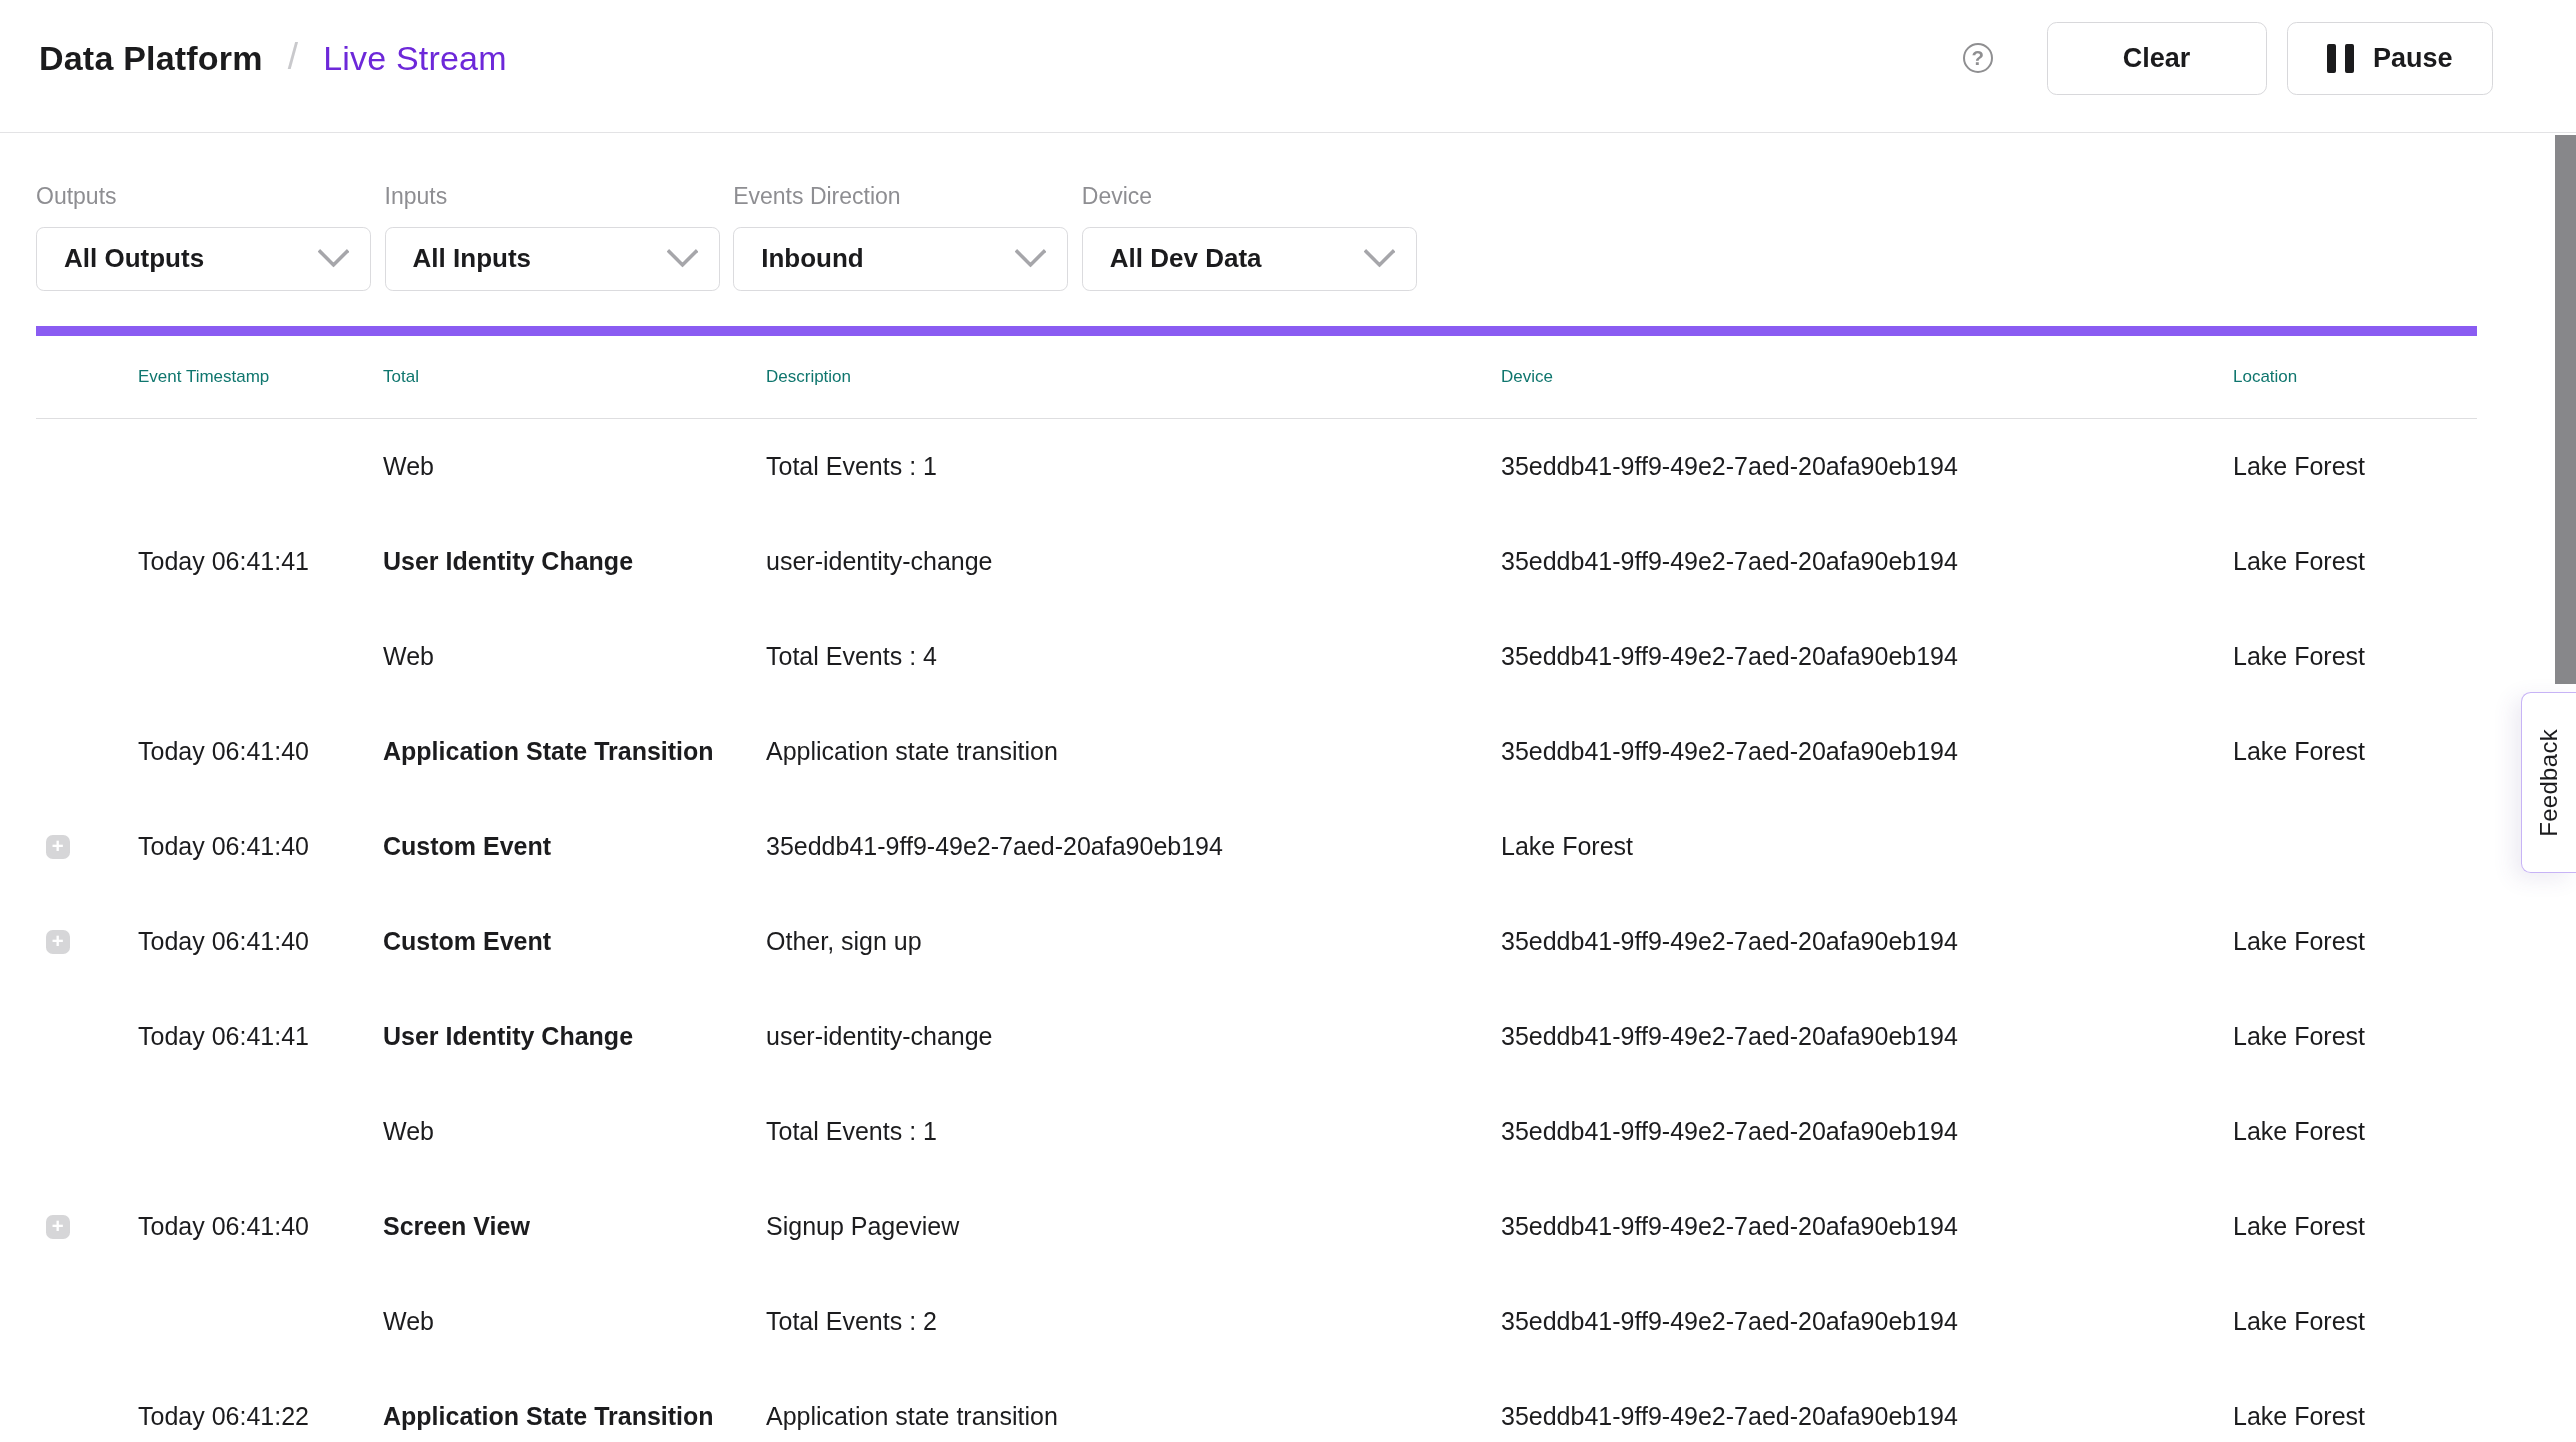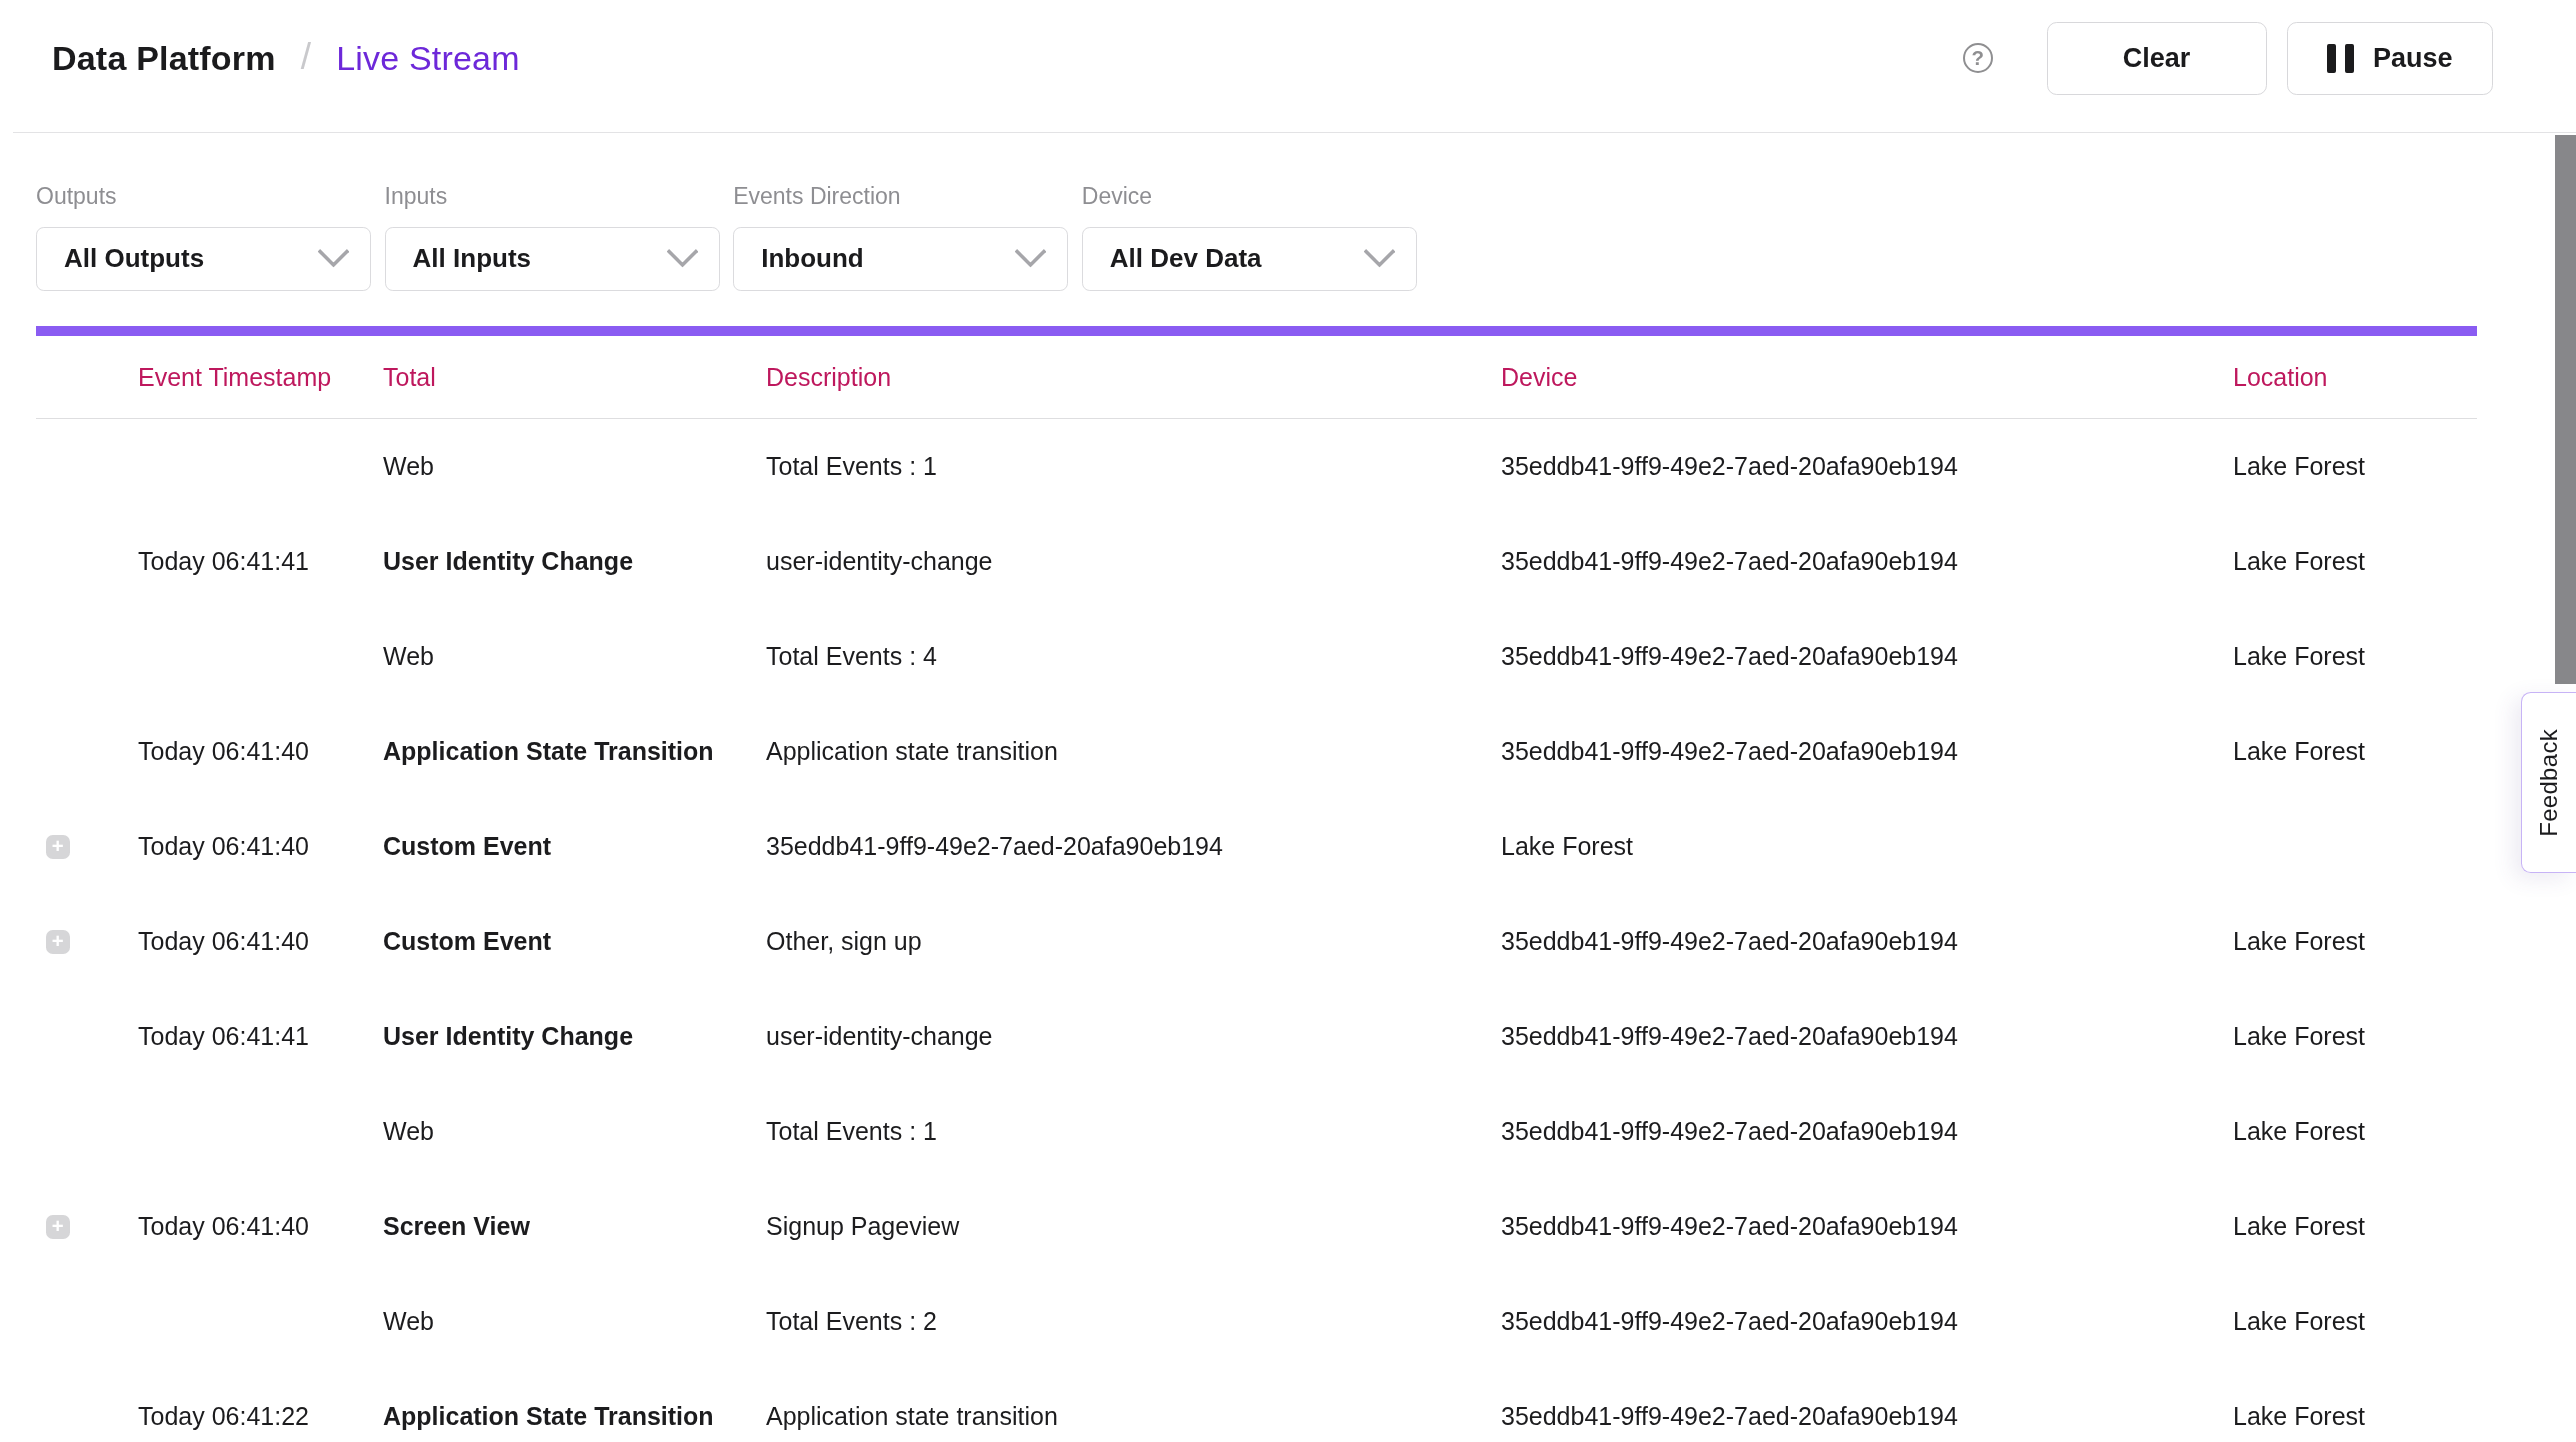--- a/index.html
+++ b/index.html
@@ -3,21 +3,21 @@
 <meta charset="utf-8">
 <style>
   * { box-sizing: border-box; margin: 0; padding: 0; }
   html, body { width: 2576px; height: 1442px; overflow: hidden; background: #ffffff; }
   body { font-family: "Liberation Sans", sans-serif; color: #1c1c1e; position: relative; }
 
   
   .header {
     height: 133px; padding: 0 83px 15.5px 39px;
     display: flex; align-items: center; justify-content: space-between;
-    border-bottom: 1.9px solid #e3e3e5; background: #fff; margin-left: 13px;
+    border-bottom: 1.9px solid #e3e3e5; background: #fff;
   }
   .breadcrumb { display: flex; align-items: center; gap: 25px; font-size: 34px; letter-spacing: 0.2px; }
   .crumb-root { font-weight: 700; color: #1b1b1d; cursor: pointer; }
   .crumb-sep { color: #c9c9cc; font-weight: 300; font-size: 37px; transform: translateY(-1px); }
   .crumb-current { color: #6d28d9; }
 
   .actions { display: flex; align-items: center; }
   .help-icon {
     width: 30px; height: 30px; border: 2.9px solid #8f8f91; border-radius: 50%;
     color: #8f8f91; font-size: 20.4px; font-weight: 700; line-height: 1;
@@ -55,21 +55,21 @@
   .accent-bar { margin: 35px 0 0 36px; width: 2441px; height: 10.7px; background: #8a5cf2; }
 
   
   .table { margin-left: 36px; width: 2441px; }
   .thead, .tr {
     display: grid;
     grid-template-columns: 102px 245px 383px 735px 732px 1fr;
     align-items: center;
   }
   .thead {
-    height: 83px; color: #be185d; font-size: 25px;
+    height: 83px; color: #0f766e; font-size: 17px;
     border-bottom: 1.9px solid #dedee0;
   }
   .th, .td { white-space: nowrap; overflow: hidden; }
   .tr { height: 95px; font-size: 25px; color: #1c1c1e; cursor: pointer; }
   .td-name.bold { font-weight: 700; }
   .expander {
     width: 24px; height: 24px; margin-left: 9.7px; border: none; border-radius: 6.8px;
     background: #d6d6d8; color: #ffffff; font-size: 20.4px; font-weight: 700; line-height: 1;
     display: flex; align-items: center; justify-content: center; cursor: pointer;
     font-family: inherit;

